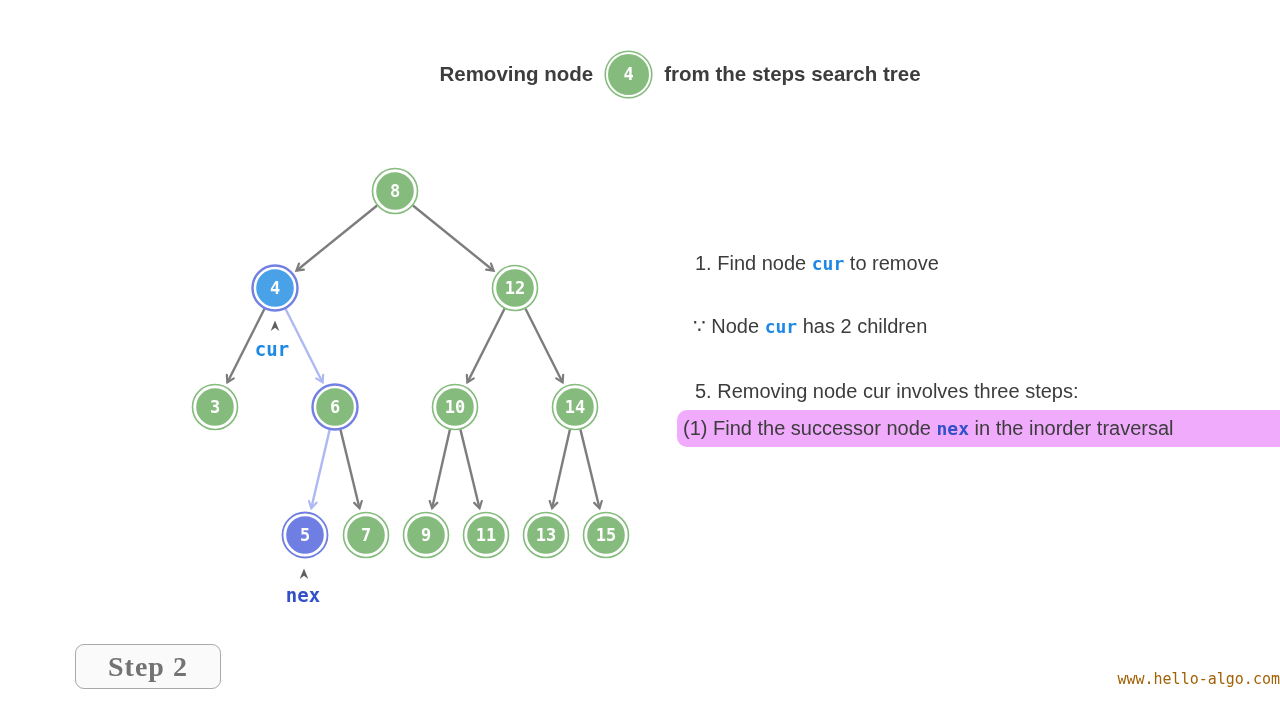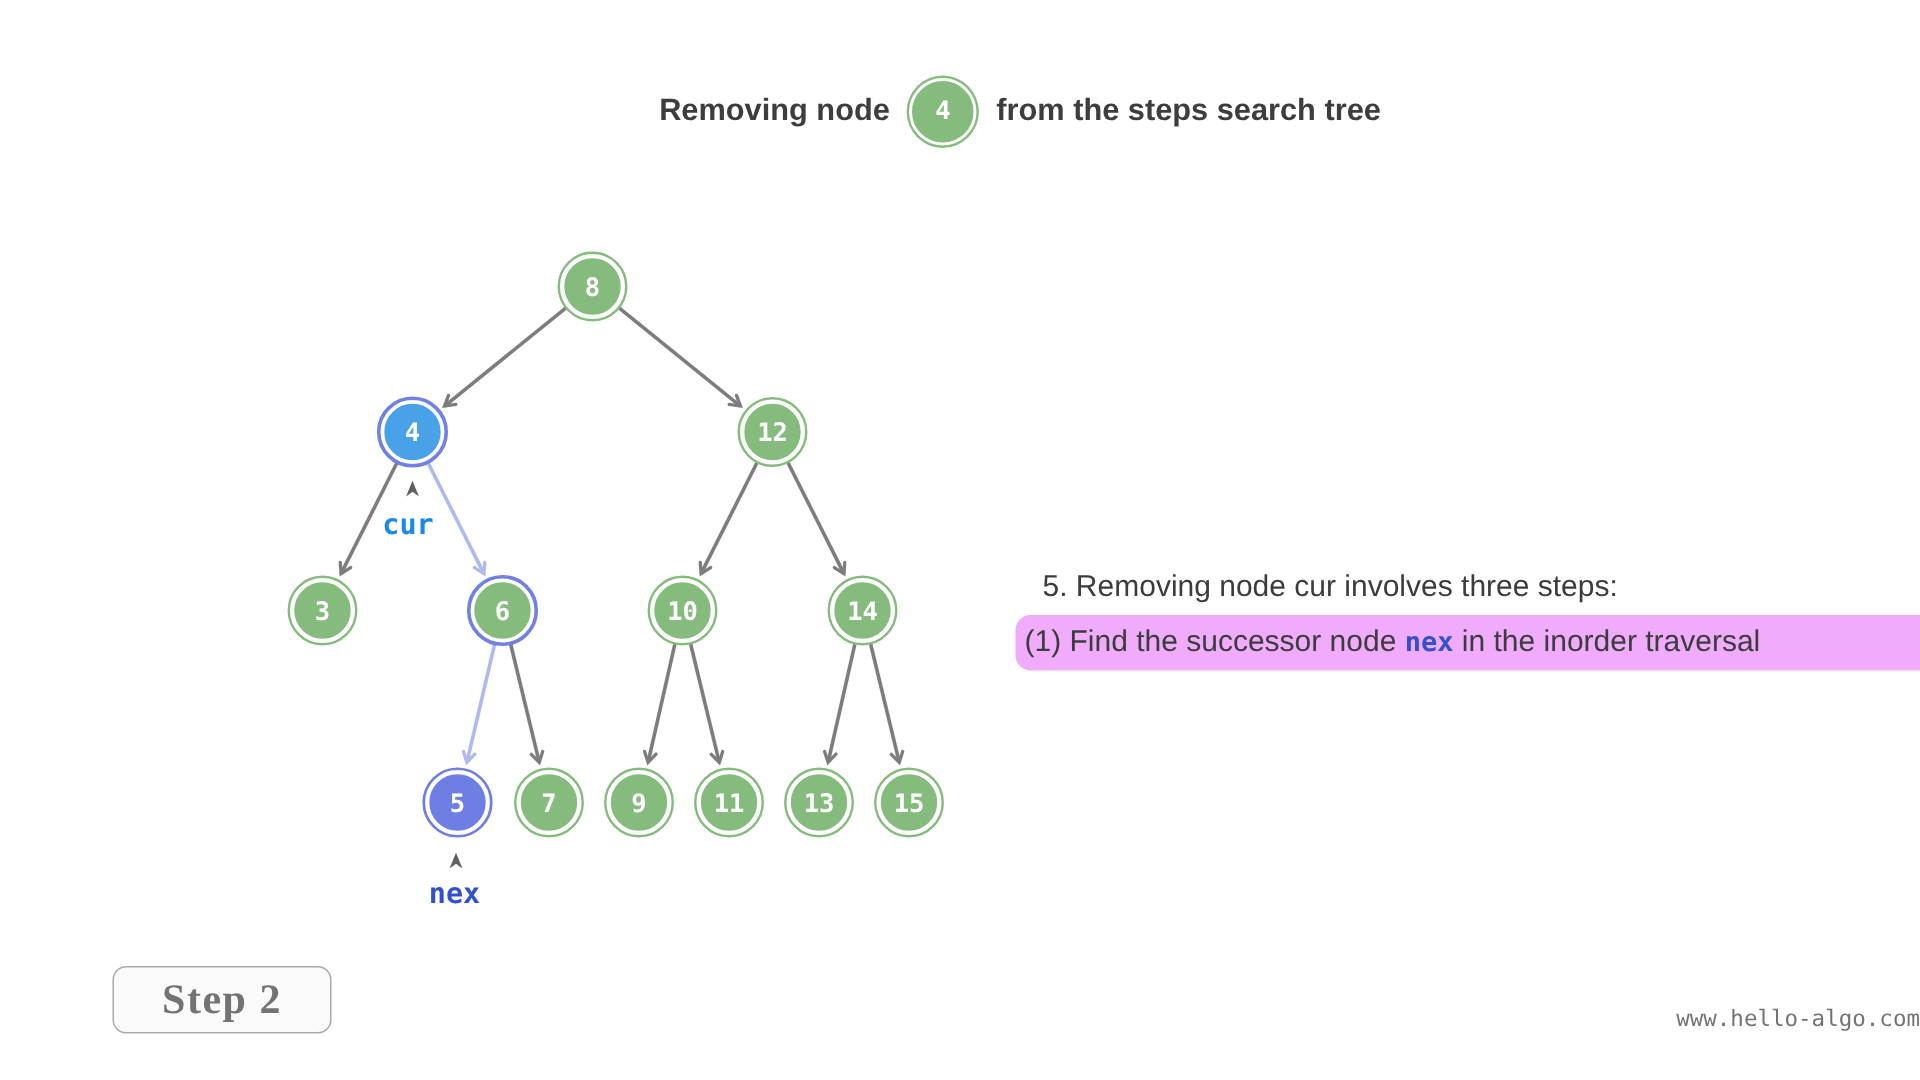--- a/index.html
+++ b/index.html
@@ -32,21 +32,21 @@
 
   
   .step-badge{position:absolute;left:35px;top:644px;width:144px;height:43px;
               border:1.5px solid #a9a9a9;border-radius:9px;background:#fafafa;
               display:flex;align-items:center;justify-content:center;
               font-family:Liberation Serif, serif;font-weight:700;
               font-size:28px;color:#737373;letter-spacing:1px;}
 
   
   .watermark{position:absolute;right:40px;top:670px;
-             font-family:"DejaVu Sans Mono",monospace;font-size:15px;color:#737373;}
+             font-family:"DejaVu Sans Mono",monospace;font-size:15px;color:#a16207;}
 </style>
 </head>
 <body>
 
 <div class="stage">
 
   <div class="title-row">
     <span class="title-text">Removing node</span>
     <span class="title-circle">
       <span>4</span>
@@ -143,20 +143,22 @@
       <g>
         <polygon points="0,-5.5 4.3,5 0,1.8 -4.3,5" transform="translate(235,326)" fill="#5f5f5f"></polygon>
         <text x="232" y="356" text-anchor="middle" fill="#1e88e5" font-size="19" font-weight="bold" font-family="&quot;DejaVu Sans Mono&quot;,monospace">cur</text>
       </g>
       <g>
         <polygon points="0,-5.5 4.3,5 0,1.8 -4.3,5" transform="translate(264,574)" fill="#5f5f5f"></polygon>
         <text x="263" y="602" text-anchor="middle" fill="#3350cb" font-size="19" font-weight="bold" font-family="&quot;DejaVu Sans Mono&quot;,monospace">nex</text>
       </g>
     </svg>
 
+  <div class="note note-1" id="note-1"><span>1. Find node </span><span class="tok tok-cur">cur</span><span> to remove</span></div>
+  <div class="note note-2" id="note-2"><span>∵ Node </span><span class="tok tok-cur">cur</span><span> has 2 children</span></div>
   <div class="note note-3" id="note-3"><span>5. Removing node cur involves three steps:</span></div>
   <div class="note note-4" id="note-4"><span>(1) Find the successor node </span><span class="tok tok-nex">nex</span><span> in the inorder traversal</span></div>
 
   <div class="step-badge">Step 2</div>
 
   <div class="watermark">www.hello-algo.com</div>
 
 </div>
 
 </body></html>

